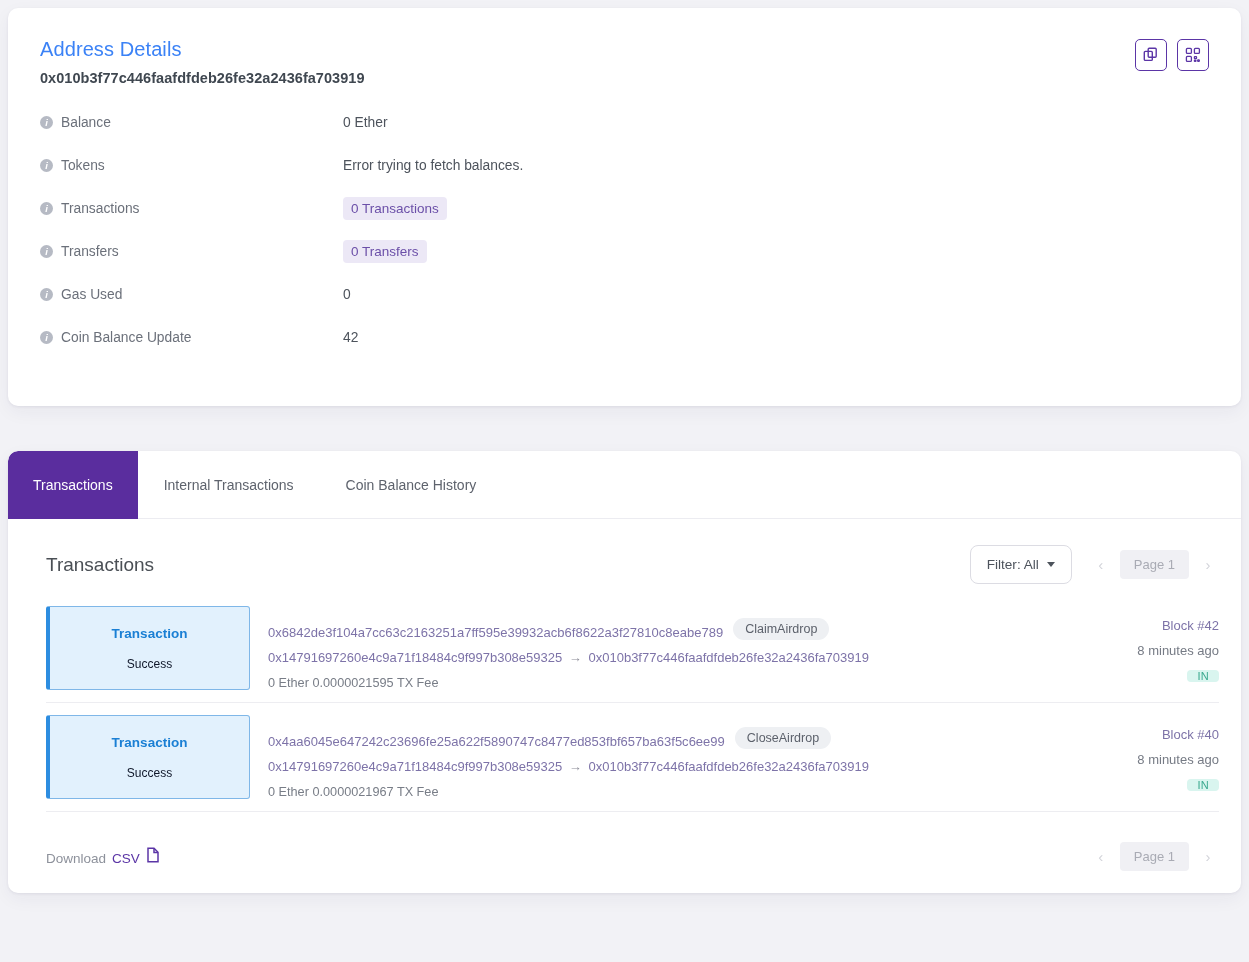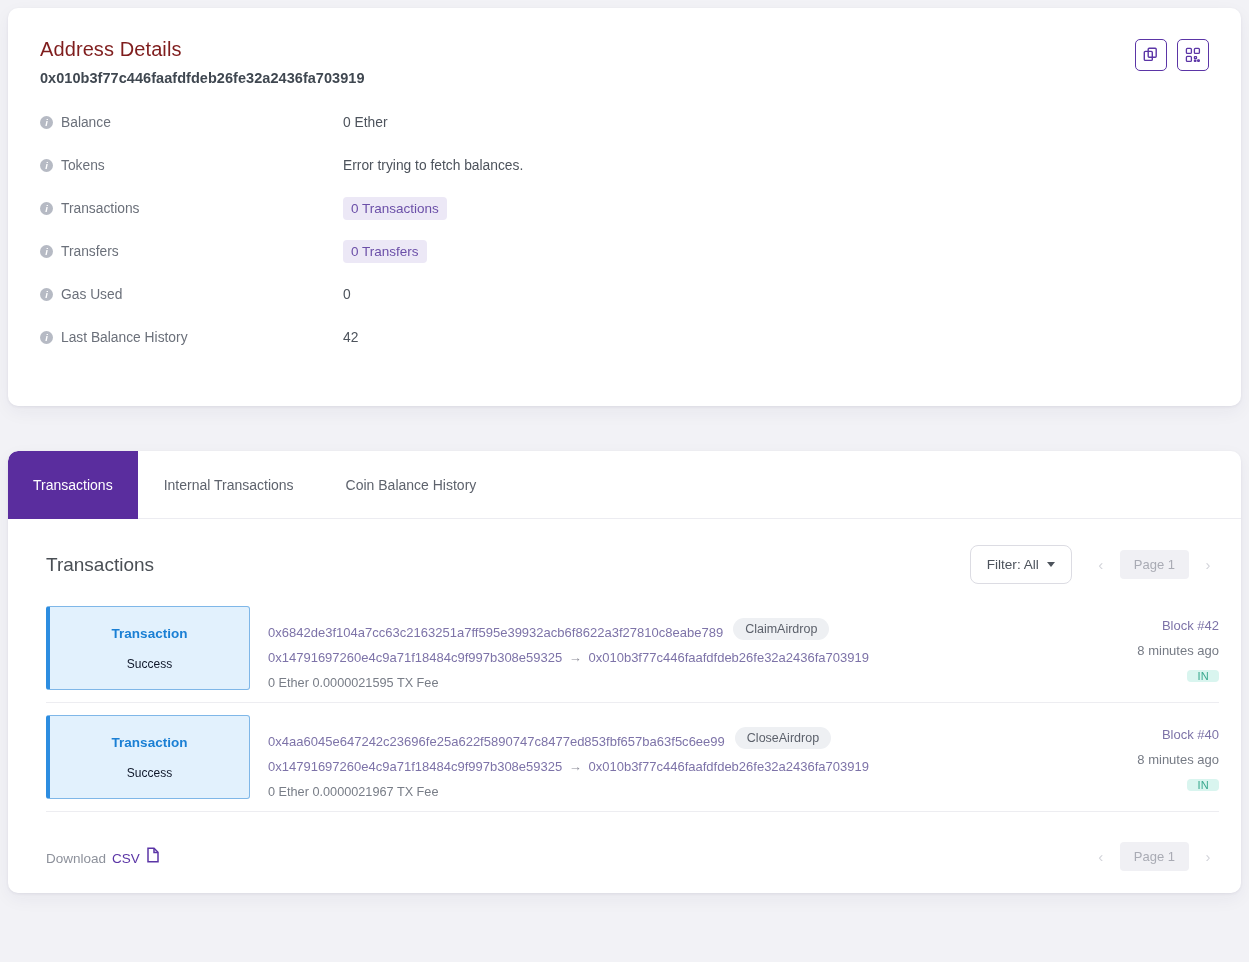--- a/index.html
+++ b/index.html
@@ -20,21 +20,21 @@
   }
 
   
   .details-card {
     margin: 8px 8px 0 8px;
     padding: 30px 32px 34px 32px;
     position: relative;
   }
   .details-title {
     font-size: 20px;
-    color: #7f1d1d;
+    color: #3b82f6;
     font-weight: 400;
     letter-spacing: .1px;
   }
   .details-hash {
     margin-top: 9px;
     font-size: 14.5px;
     font-weight: 700;
     color: #3f4750;
     letter-spacing: .05px;
   }
@@ -347,21 +347,21 @@
         <div class="detail-label">
           <span class="info-icon">i</span>
           <span>Gas Used</span>
         </div>
         <div class="detail-value">0</div>
       </div>
 
       <div class="detail-row">
         <div class="detail-label">
           <span class="info-icon">i</span>
-          <span>Last Balance History</span>
+          <span>Coin Balance Update</span>
         </div>
         <div class="detail-value">42</div>
       </div>
 
     </div>
   </div>
 
   <div class="card tabs-card">
 
     <div class="tabbar">

